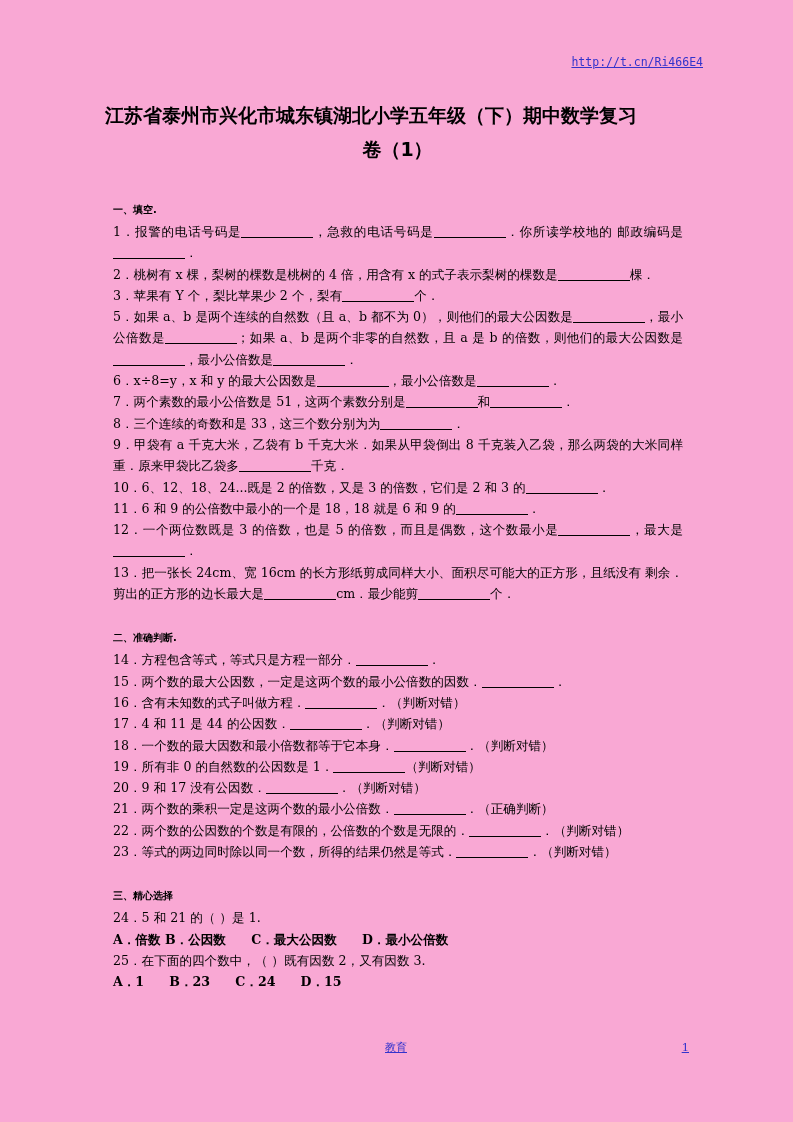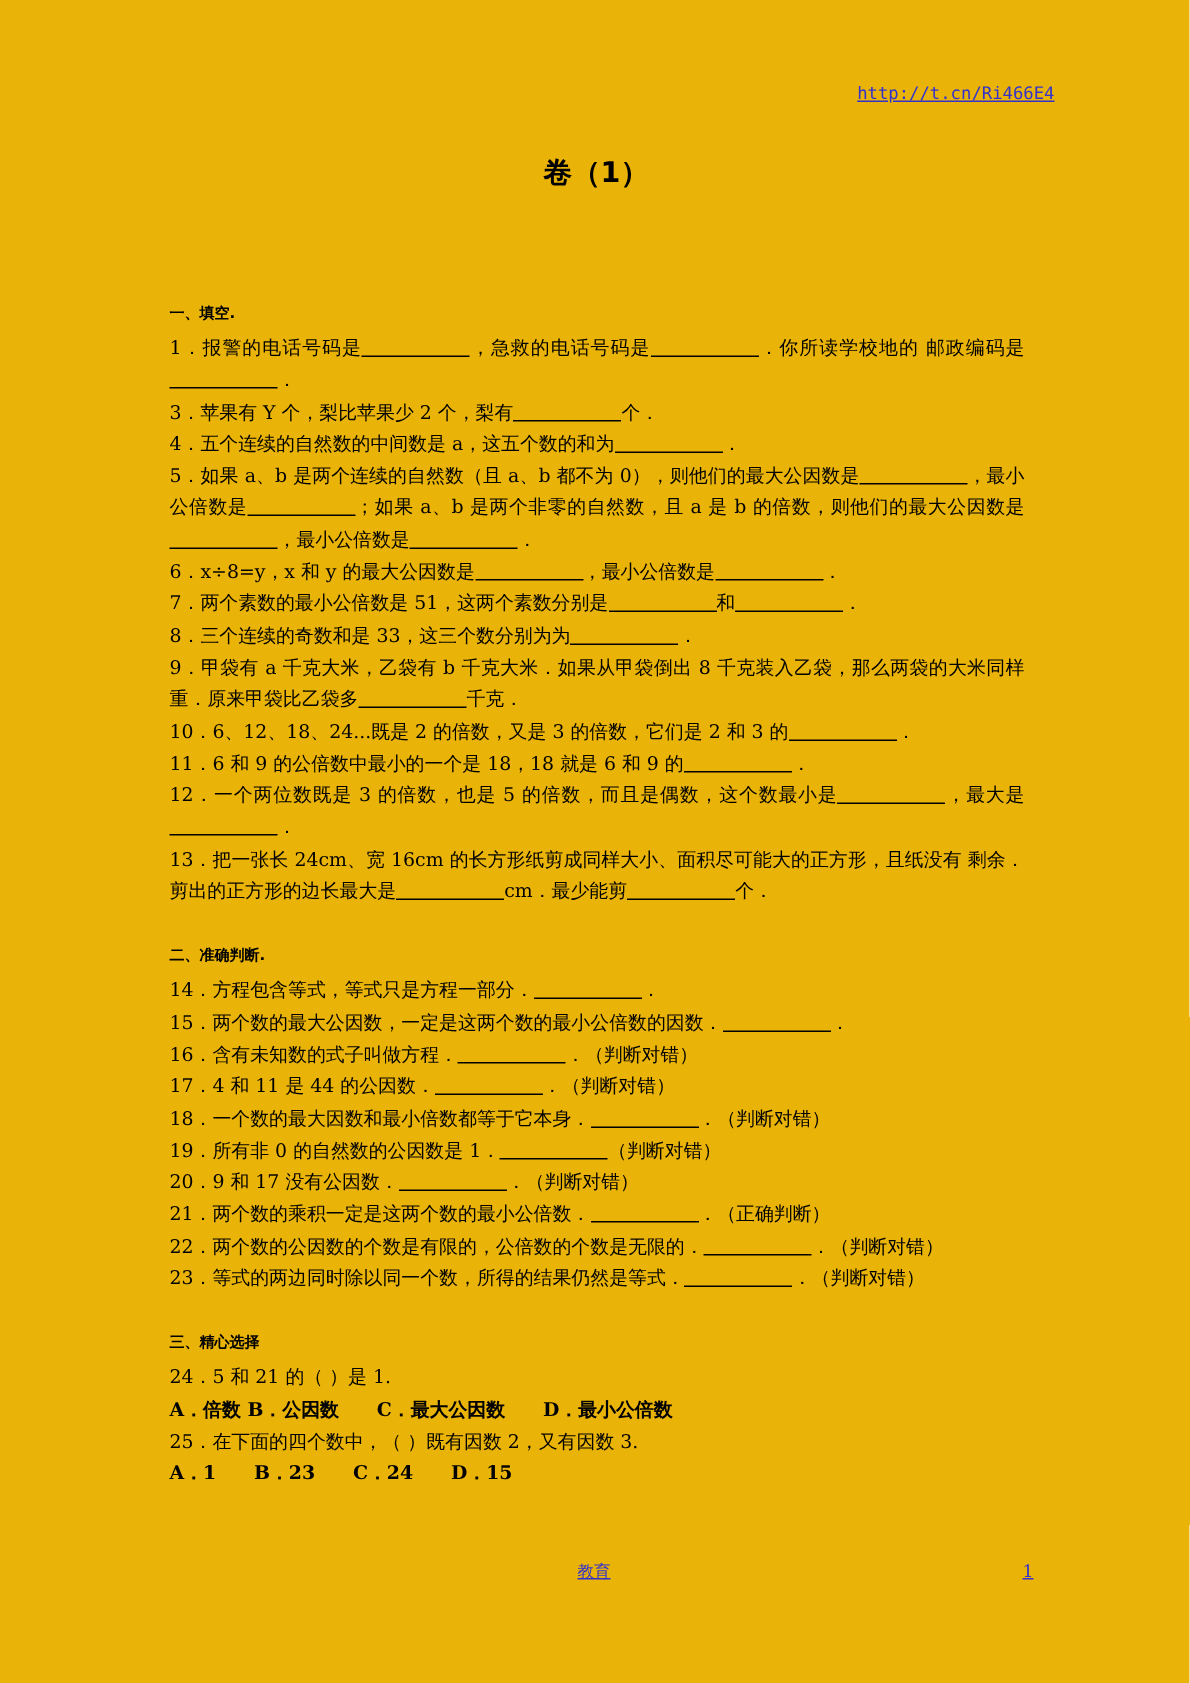--- a/index.html
+++ b/index.html
@@ -8,21 +8,21 @@
     background: #ffffff;
   }
   body {
     font-family: "DejaVu Serif", "Liberation Serif", serif;
     color: #000000;
   }
   .page {
     position: relative;
     width: 793px;
     height: 1122px;
-    background: #eab308;
+    background: #f9a8d4;
     box-sizing: border-box;
     overflow: hidden;
   }
   .url-bar {
     position: absolute;
     top: 55px;
     right: 90px;
     font-family: "DejaVu Sans Mono", "Liberation Mono", monospace;
     font-size: 11.5px;
     color: #3333cc;
@@ -104,29 +104,30 @@
   }
 </style>
 </head>
 <body>
 
 <div class="page">
 
   <a class="url-bar" href="#">http://t.cn/Ri466E4</a>
 
   <div class="doc-title">
+    <span class="l1">江苏省泰州市兴化市城东镇湖北小学五年级（下）期中数学复习</span>
     <span class="l2">卷（1）</span>
   </div>
 
   <div class="content">
 
     <div class="sec-head">一、填空.</div>
     <p class="q">1．报警的电话号码是<span class="blank w1"></span>，急救的电话号码是<span class="blank w1"></span>．你所读学校地的 邮政编码是<span class="blank w1"></span>．</p>
+    <p class="q">2．桃树有 x 棵，梨树的棵数是桃树的 4 倍，用含有 x 的式子表示梨树的棵数是<span class="blank w1"></span>棵．</p>
     <p class="q">3．苹果有 Y 个，梨比苹果少 2 个，梨有<span class="blank w1"></span>个．</p>
-    <p class="q">4．五个连续的自然数的中间数是 a，这五个数的和为<span class="blank w1"></span>．</p>
     <p class="q">5．如果 a、b 是两个连续的自然数（且 a、b 都不为 0），则他们的最大公因数是<span class="blank w1"></span>，最小公倍数是<span class="blank w1"></span>；如果 a、b 是两个非零的自然数，且 a 是 b 的倍数，则他们的最大公因数是<span class="blank w1"></span>，最小公倍数是<span class="blank w1"></span>．</p>
     <p class="q">6．x÷8=y，x 和 y 的最大公因数是<span class="blank w1"></span>，最小公倍数是<span class="blank w1"></span>．</p>
     <p class="q">7．两个素数的最小公倍数是 51，这两个素数分别是<span class="blank w1"></span>和<span class="blank w1"></span>．</p>
     <p class="q">8．三个连续的奇数和是 33，这三个数分别为为<span class="blank w1"></span>．</p>
     <p class="q">9．甲袋有 a 千克大米，乙袋有 b 千克大米．如果从甲袋倒出 8 千克装入乙袋，那么两袋的大米同样重．原来甲袋比乙袋多<span class="blank w1"></span>千克．</p>
     <p class="q">10．6、12、18、24...既是 2 的倍数，又是 3 的倍数，它们是 2 和 3 的<span class="blank w1"></span>．</p>
     <p class="q">11．6 和 9 的公倍数中最小的一个是 18，18 就是 6 和 9 的<span class="blank w1"></span>．</p>
     <p class="q">12．一个两位数既是 3 的倍数，也是 5 的倍数，而且是偶数，这个数最小是<span class="blank w1"></span>，最大是<span class="blank w1"></span>．</p>
     <p class="q">13．把一张长 24cm、宽 16cm 的长方形纸剪成同样大小、面积尽可能大的正方形，且纸没有 剩余．剪出的正方形的边长最大是<span class="blank w1"></span>cm．最少能剪<span class="blank w1"></span>个．</p>
 

